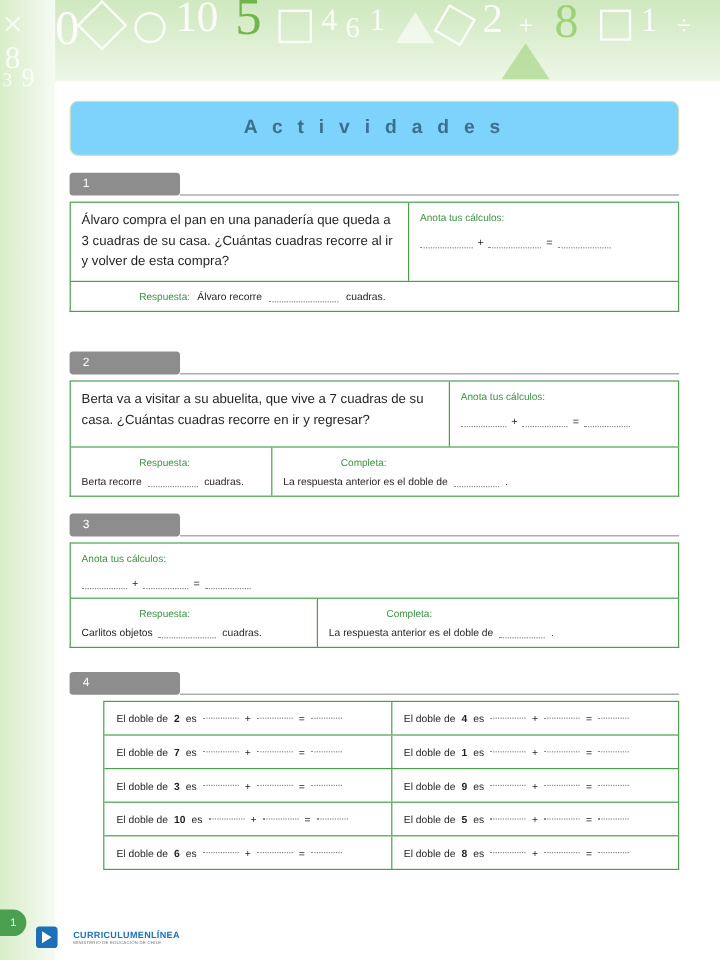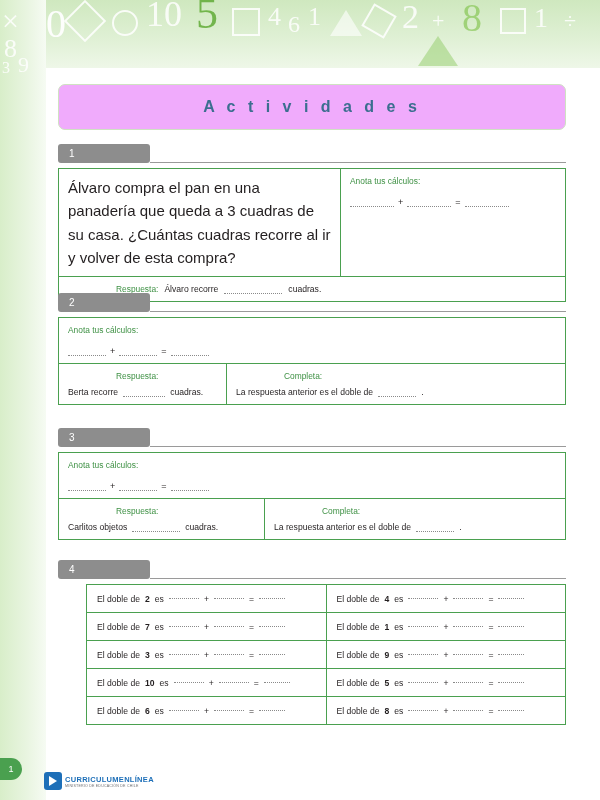--- a/index.html
+++ b/index.html
@@ -53,21 +53,21 @@
     left: 46px; top: 68px;
     width: 554px; height: 732px;
     background: #ffffff;
   }
 
   
   .title-box {
     position: absolute;
     left: 58px; top: 84px;
     width: 508px; height: 46px;
-    background: #f0abfc;
+    background: #7dd3fc;
     border: 1px solid #cfe2c2;
     border-radius: 7px;
     display: flex;
     align-items: center;
     justify-content: center;
   }
   .title-box .t {
     color: #3b6e8f;
     font-size: 16px;
     letter-spacing: 4px;
@@ -102,21 +102,21 @@
 
   .ex {
     position: absolute;
     left: 58px;
     width: 508px;
   }
 
   .cellpad { padding: 7px 9px; }
 
   .qtext {
-    font-size: 15px;
+    font-size: 11px;
     color: #231f20;
     line-height: 1.55;
   }
 
   .anota-h {
     font-size: 8.4px;
     color: #3f9145;
     margin-bottom: 11px;
   }
   .calc-line {
@@ -163,24 +163,24 @@
     background: #4aa04f;
     border-radius: 0 11px 11px 0;
     color: #fff;
     font-size: 9px;
     display: flex;
     align-items: center;
     justify-content: center;
   }
   .logo {
     position: absolute;
-    left: 44px; top: 772px;
+    left: 30px; top: 772px;
     display: flex;
     align-items: center;
-    gap: 3px;
+    gap: 13px;
   }
   .logo-mark {
     width: 18px; height: 18px;
     background: #1d6fb8;
     border-radius: 3px;
     position: relative;
   }
   .logo-mark:after {
     content: "";
     position: absolute;
@@ -264,20 +264,23 @@
 
 </div>
 
 <div class="ex" style="top:293px;">
   <div class="tab-row">
     <div class="num-tab">2</div>
     <div class="rule"></div>
   </div>
 
   <div class="box" style="display:flex;">
+    <div class="cellpad" style="width:316px; border-right:1px solid #4aa04f; min-height:54px;">
+      <div class="qtext">Berta va a visitar a su abuelita, que vive a 7 cuadras de su casa.  ¿Cuántas cuadras recorre en ir y regresar?</div>
+    </div>
     <div class="cellpad" style="flex:1;">
       <div class="anota-h">Anota tus cálculos:</div>
       <div class="calc-line">
         <span class="dots" style="width:38px;"></span>
         <span>+</span>
         <span class="dots" style="width:38px;"></span>
         <span>=</span>
         <span class="dots" style="width:38px;"></span>
       </div>
     </div>

